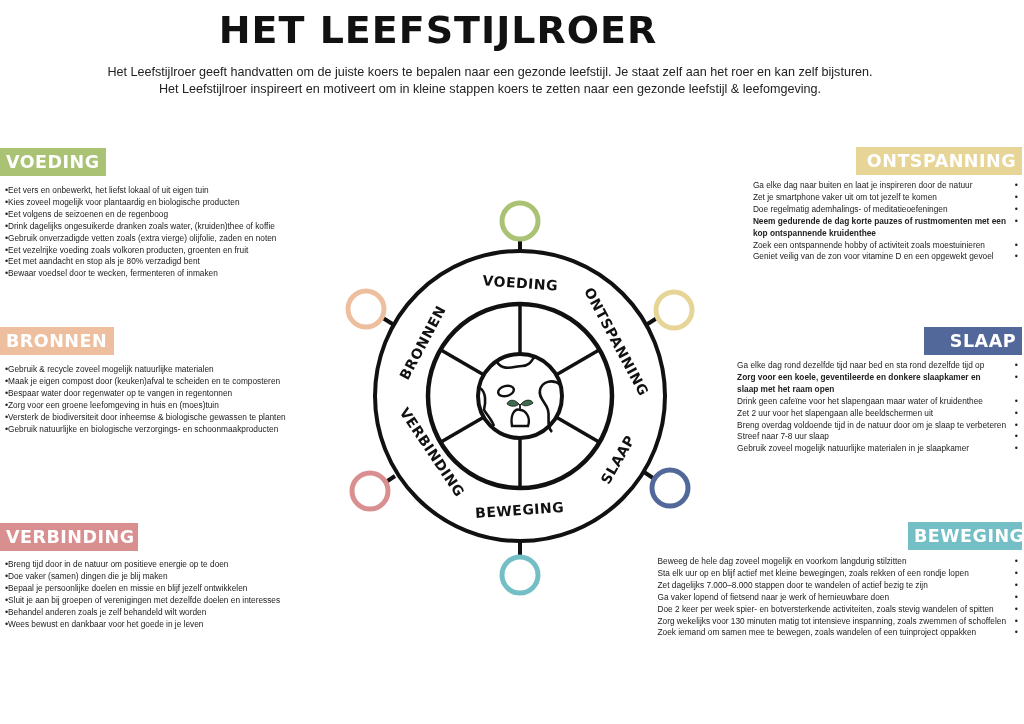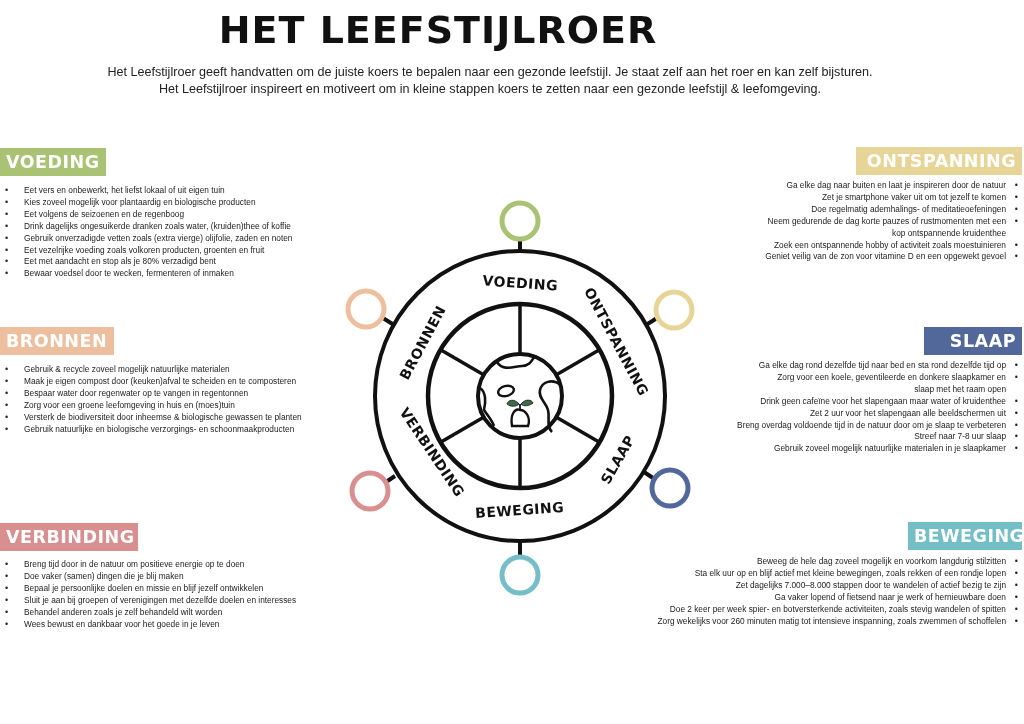--- a/index.html
+++ b/index.html
@@ -5,26 +5,26 @@
   html, body { margin:0; padding:0; background:#ffffff; }
   body { width:1024px; height:724px; position:relative; overflow:hidden; font-family:"Liberation Sans", sans-serif; color:#222; }
   .title { position:absolute; left:0; width:876px; top:8px; text-align:center; font-family:"DejaVu Sans", sans-serif; font-weight:bold; font-size:38px; letter-spacing:1px; color:#111; }
   .subtitle { position:absolute; left:4px; width:972px; top:64px; text-align:center; font-size:12.6px; line-height:16.5px; color:#222; }
   .subtitle div { white-space:nowrap; }
   .label { position:absolute; height:28px; line-height:28px; color:#fff; font-family:"DejaVu Sans", sans-serif; font-weight:bold; font-size:17.5px; letter-spacing:0.5px; padding:0 6px; box-sizing:border-box; white-space:nowrap; }
   .label.left { text-align:left; }
   .label.right { text-align:right; }
   ul.items { position:absolute; margin:0; padding:0; list-style:none; font-size:8.3px; line-height:11.9px; color:#222; }
   ul.items li { position:relative; white-space:nowrap; }
-  ul.items.left li { padding-left:24px; }
+  ul.items.left li { padding-left:8px; }
   ul.items.left li::before { content:"\2022"; position:absolute; left:5px; top:0; font-size:9px; }
-  ul.items.right { text-align:right; }
+  ul.items.right { }
   ul.items.right li { padding-right:14px; }
   ul.items.right li::after { content:"\2022"; position:absolute; right:2px; top:0; font-size:9px; }
-  ul.items.right li .cont { display:block; }
+  ul.items.right li .cont { display:block;font-weight:bold; }
   svg.wheel { position:absolute; left:0; top:0; }
   .wheel-text { font-family:"DejaVu Sans", sans-serif; font-weight:bold; font-size:14px; fill:#111; letter-spacing:0.5px; }
 </style>
 </head>
 <body>
 
 <div class="title">HET LEEFSTIJLROER</div>
 <div class="subtitle">
   <div>Het Leefstijlroer geeft handvatten om de juiste koers te bepalen naar een gezonde leefstijl. Je staat zelf aan het roer en kan zelf bijsturen.</div>
   <div>Het Leefstijlroer inspireert en motiveert om in kleine stappen koers te zetten naar een gezonde leefstijl &amp; leefomgeving.</div>
@@ -144,14 +144,15 @@
   <li><span>Gebruik zoveel mogelijk natuurlijke materialen in je slaapkamer</span></li>
 </ul>
 
 <div class="label right" style="left:908px; top:522px; width:114px; background:#74bfc6;">BEWEGING</div>
 <ul class="items right" style="right:4px; top:556px;">
   <li><span>Beweeg de hele dag zoveel mogelijk en voorkom langdurig stilzitten</span></li>
   <li><span>Sta elk uur op en blijf actief met kleine bewegingen, zoals rekken of een rondje lopen</span></li>
   <li><span>Zet dagelijks 7.000–8.000 stappen door te wandelen of actief bezig te zijn</span></li>
   <li><span>Ga vaker lopend of fietsend naar je werk of hernieuwbare doen</span></li>
   <li><span>Doe 2 keer per week spier- en botversterkende activiteiten, zoals stevig wandelen of spitten</span></li>
-  <li><span>Zorg wekelijks voor 260 minuten matig tot intensieve inspanning, zoals zwemmen of schoffelen</span></li>
+  <li><span>Zorg wekelijks voor 130 minuten matig tot intensieve inspanning, zoals zwemmen of schoffelen</span></li>
+  <li><span>Zoek iemand om samen mee te bewegen, zoals wandelen of een tuinproject oppakken</span></li>
 </ul>
 
 </body></html>

